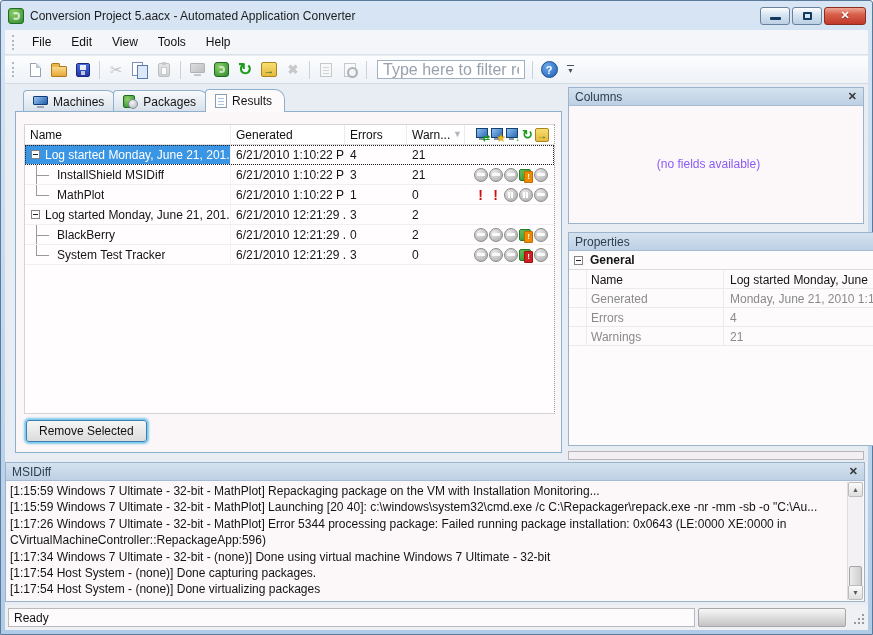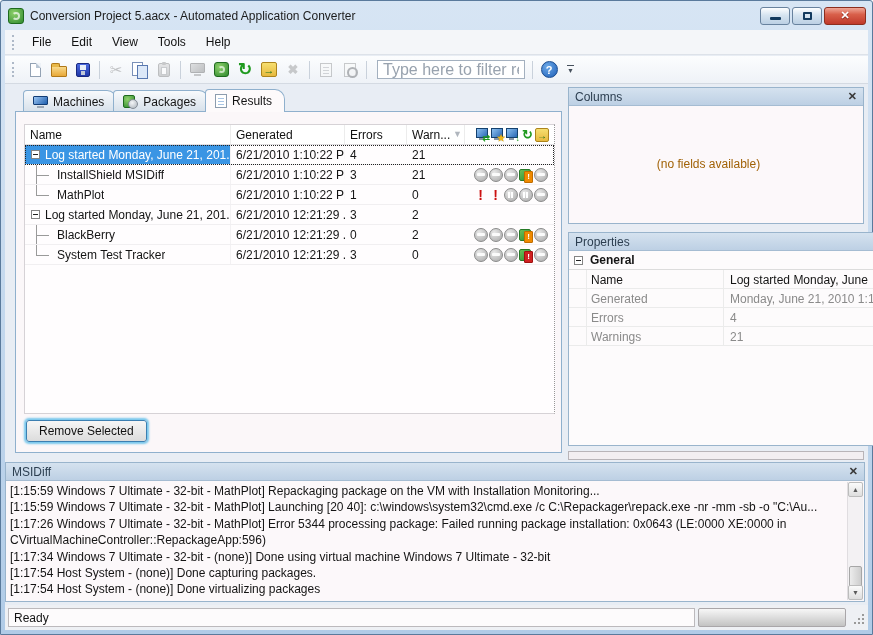--- a/index.html
+++ b/index.html
@@ -161,21 +161,21 @@
       background:linear-gradient(#f6f6f6,#dcdcdc);border:1px solid #3c7fb1;border-radius:3px;
       box-shadow:0 0 2px 2px #7ac8ec;font-family:"Liberation Sans",sans-serif;font-size:12px;color:#111;}
 
   
   .panel{position:absolute;border:1px solid #99b4cc;background:#fcf8fa;}
   .panel-header{height:18px;background:linear-gradient(#d5e2ef,#bdd0e4);border-bottom:1px solid #a5bcd2;
       display:flex;align-items:center;padding:0 6px;color:#2c3e50;}
   .panel-close{margin-left:auto;color:#3a3a3a;font-size:11px;font-weight:bold;line-height:1;}
   .p-columns{left:563px;top:2px;width:296px;height:137px;}
   .p-columns .body{position:relative;height:117px;}
-  .empty-text{position:absolute;top:50%;left:0;right:15px;margin-top:-8px;text-align:center;color:#a16207;}
+  .empty-text{position:absolute;top:50%;left:0;right:15px;margin-top:-8px;text-align:center;color:#8b5cf6;}
   .p-props{left:563px;top:147px;width:332px;height:214px;}
   .p-props .body{background:#fdfbfc;height:194px;overflow:hidden;}
   .pgroup{height:19px;display:flex;align-items:center;border-bottom:1px solid #dcdcdc;font-weight:bold;padding-left:5px;background:#fdfbfc;}
   .pgroup .expander{margin-left:0;margin-right:7px;}
   .prow{height:19px;display:flex;border-bottom:1px solid #ebebeb;}
   .plabel{width:155px;padding:3px 0 0 22px;border-right:1px solid #ebebeb;position:relative;white-space:nowrap;overflow:hidden;}
   .plabel::before{content:"";position:absolute;left:17px;top:0;bottom:0;width:1px;background:#ebebeb;}
   .pvalue{flex:1;padding:3px 0 0 6px;white-space:nowrap;overflow:hidden;}
   .prow.muted{color:#8a8a8a;}
   .mini-strip{position:absolute;left:563px;top:366px;width:296px;height:9px;background:#f2eef1;border:1px solid #b8b4b8;}

